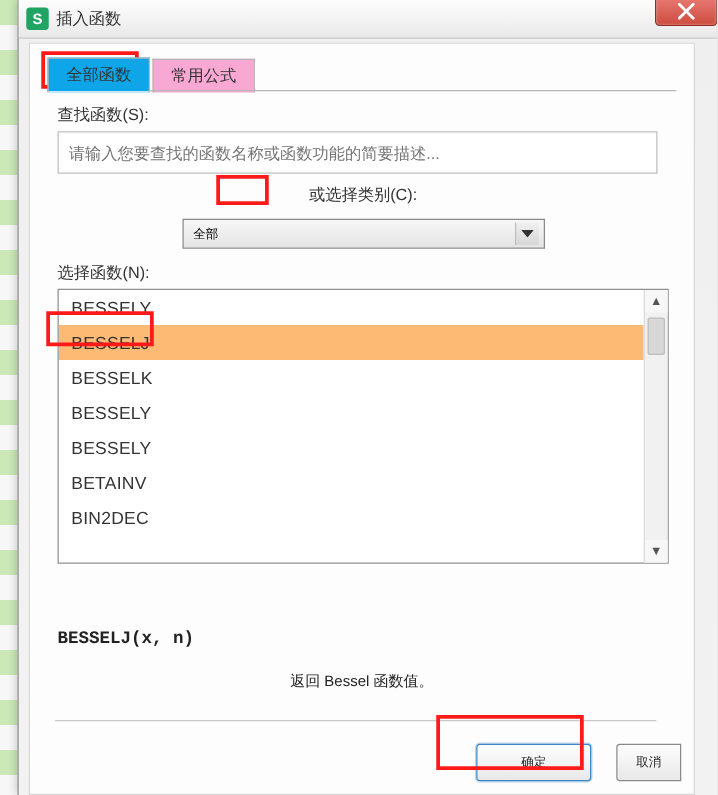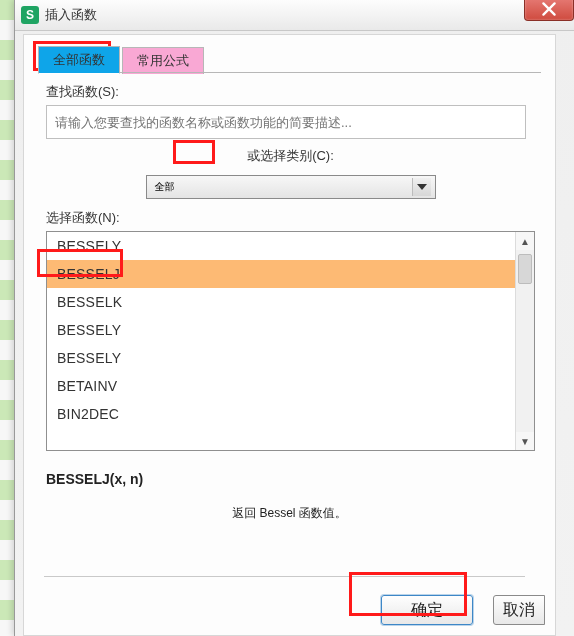--- a/index.html
+++ b/index.html
@@ -214,22 +214,23 @@
     border: 1px solid #bcbcbc;
     border-radius: 2px;
   }
   .desc {
     padding: 20px 22px 4px 22px;
     font-size: 14px;
     color: #222;
   }
   .desc .sig {
     font-weight: bold;
-    font-family: Liberation Sans, sans-serif;
+    font-family: Liberation Mono, monospace;
     margin-bottom: 18px;
+    margin-top: 32px;
   }
   .desc .expl {
     font-size: 12px;
     text-align: center;
   }
   .separator {
     position: absolute;
     left: 20px; right: 30px;
     bottom: 58px;
     height: 1px;
@@ -241,21 +242,21 @@
     bottom: 10px;
     display: flex;
     gap: 20px;
     padding-right: 10px;
   }
   .btn {
     min-width: 90px;
     height: 28px;
     border: 1px solid #8a8a8a;
     background: linear-gradient(#fefefe,#e8e8e8);
-    font-size: 16px;
+    font-size: 10px;
     color: #222;
     display: flex;
     align-items: center;
     justify-content: center;
     border-radius: 3px;
   }
   .btn.primary {
     border: 1px solid #3d87c7;
     box-shadow: 0 0 0 1px rgba(61,135,199,0.35);
   }

